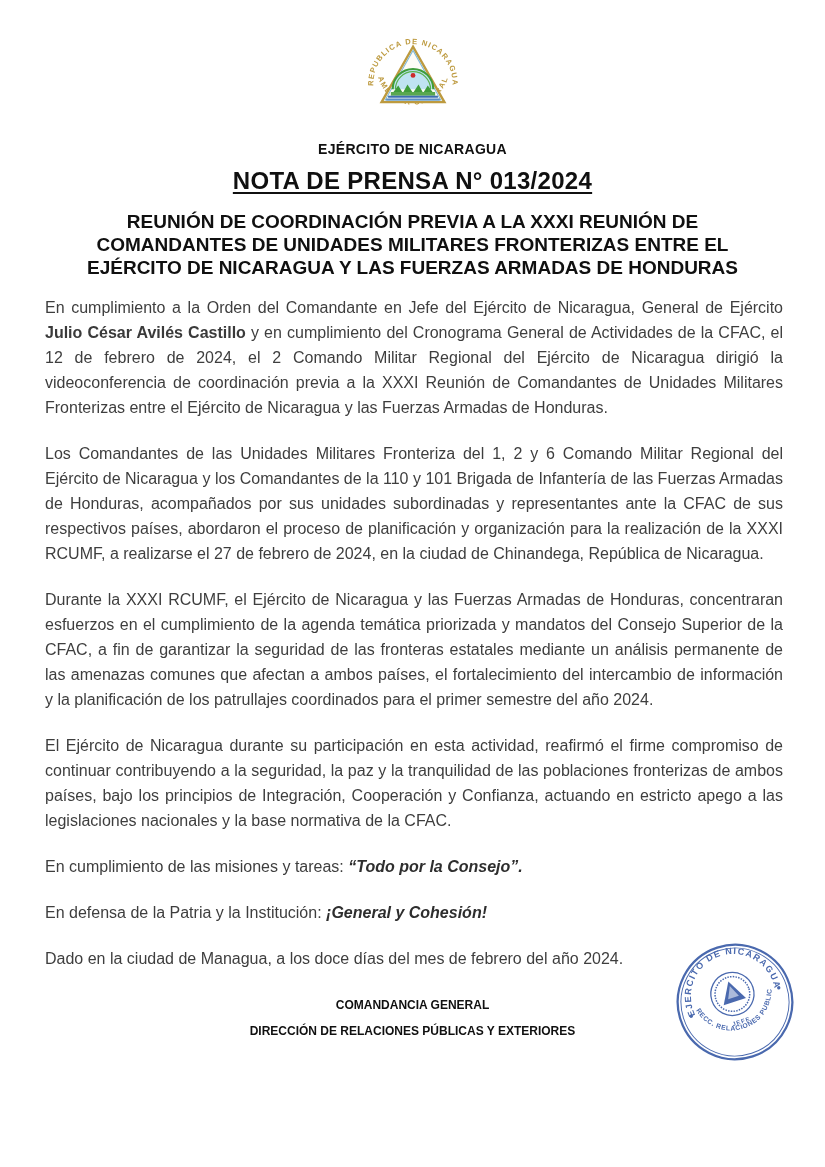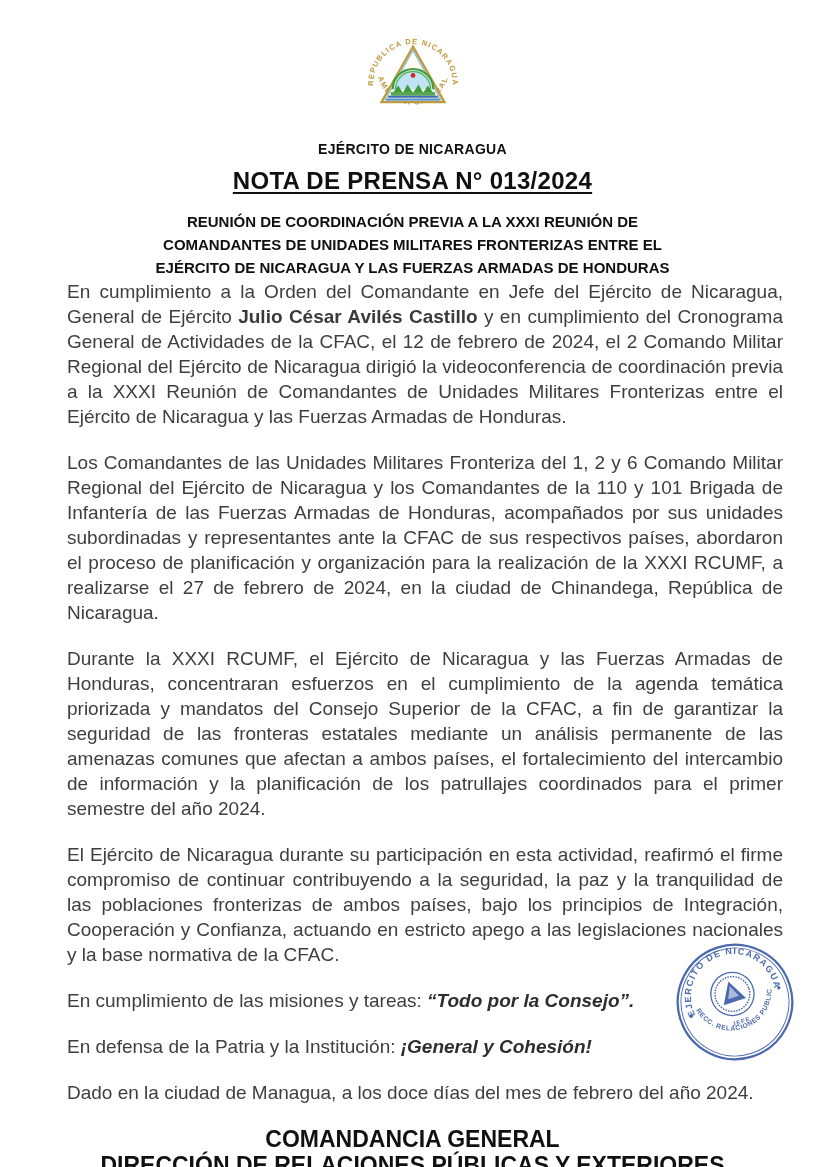--- a/index.html
+++ b/index.html
@@ -30,40 +30,41 @@
     text-align: center;
     font-size: 24px;
     font-weight: bold;
     color: #101010;
     letter-spacing: 0.3px;
   }
   .doc-subtitle span { text-decoration: underline; text-underline-offset: 3px; }
   .headline {
     margin-top: 15px;
     text-align: center;
-    font-size: 15px;
+    font-size: 19px;
     font-weight: bold;
     color: #101010;
     line-height: 23px;
   }
   .body-text {
-    padding: 0 42px 0 67px;
-    font-size: 19px;
+    margin-top: 16px;
+    padding: 0 42px 0 45px;
+    font-size: 16px;
     line-height: 25px;
     color: #3e3e3e;
     text-align: justify;
   }
   .body-text p { margin-bottom: 21px; }
   .body-text p.short { text-align: left; }
   b.name { color: #3a3a3a; }
   .motto { font-weight: bold; font-style: italic; color: #2e2e2e; }
   .footer {
     margin-top: 0;
     text-align: center;
-    font-size: 23px;
+    font-size: 12px;
     font-weight: bold;
     color: #101010;
     line-height: 26px;
     position: relative;
     z-index: 2;
   }
   .seal {
     position: absolute;
     left: 674px;
     top: 941px;

